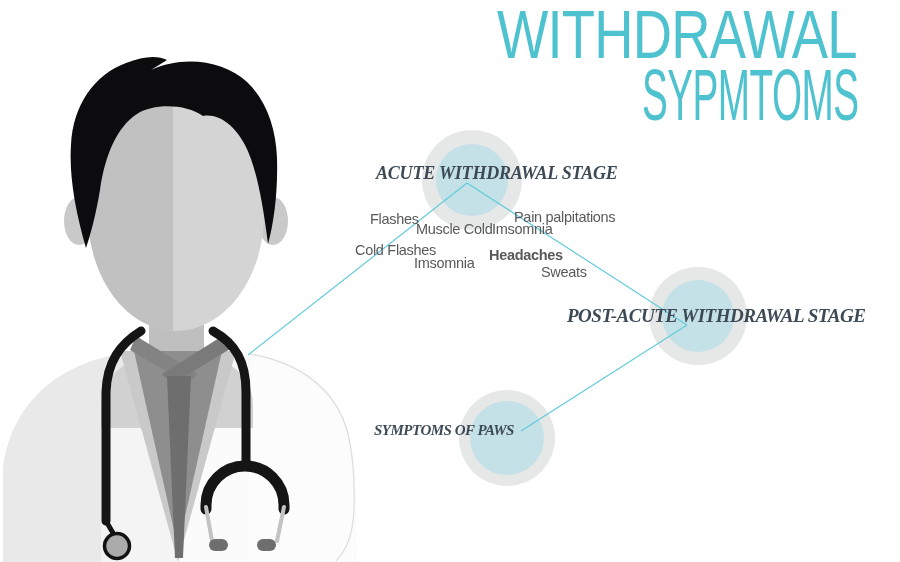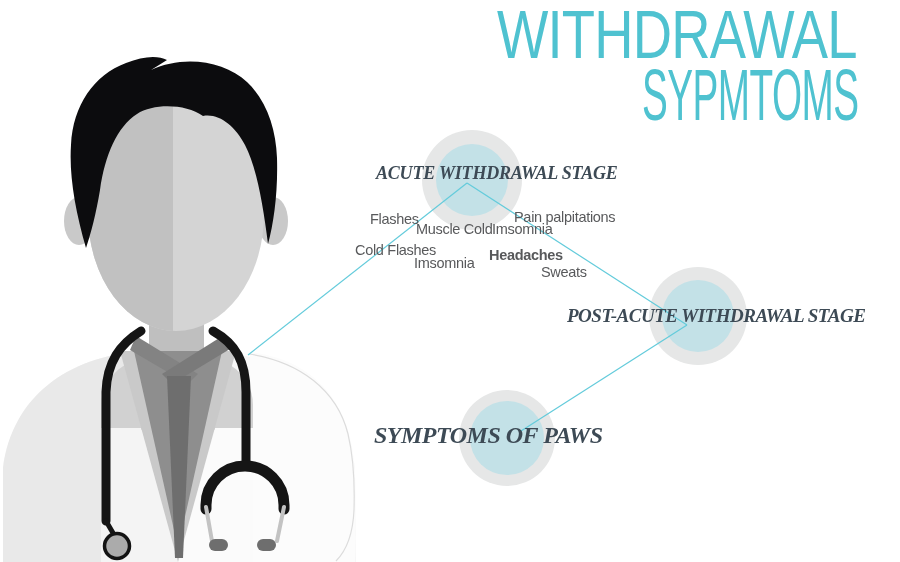--- a/index.html
+++ b/index.html
@@ -23,21 +23,21 @@
   .ring.paws{left:459px;top:390px;width:96px;height:96px;}
   .inner.paws{left:470px;top:401px;width:74px;height:74px;}
   
   #connectors{position:absolute;left:0;top:0;z-index:3;}
   #connectors line{stroke:var(--connector-line,#63CBDB);stroke-width:1.2;}
   
   .stage-label{position:absolute;z-index:4;font-family:Liberation Serif, serif;font-style:italic;
     font-weight:bold;color:var(--stage-label,#3D4A55);line-height:1;white-space:nowrap;}
   .stage-label.acute{left:376px;top:164px;font-size:18px;letter-spacing:-0.2px;}
   .stage-label.post{left:567px;top:306px;font-size:19px;letter-spacing:-0.5px;}
-  .stage-label.paws{left:374px;top:423px;font-size:24px;letter-spacing:-0.5px;}
+  .stage-label.paws{left:374px;top:423px;font-size:15px;letter-spacing:-0.5px;}
   
   .symptom{position:absolute;z-index:4;font-size:14.5px;letter-spacing:-0.3px;line-height:1;
     color:var(--symptom-label,#58595B);white-space:nowrap;}
   .sym-0{left:370px;top:212px;} .sym-1{left:514px;top:210px;}
   .sym-2{left:416px;top:222px;} .sym-3{left:492px;top:222px;}
   .sym-4{left:343px;top:243px;margin-left:12px;} .sym-5{left:541px;top:245px;margin-top:20px;}
   .sym-6{left:414px;top:256px;} .sym-7{left:489px;top:248px;font-weight:bold;}
   
   #doctor{position:absolute;left:0;top:0;z-index:1;}
 </style>

